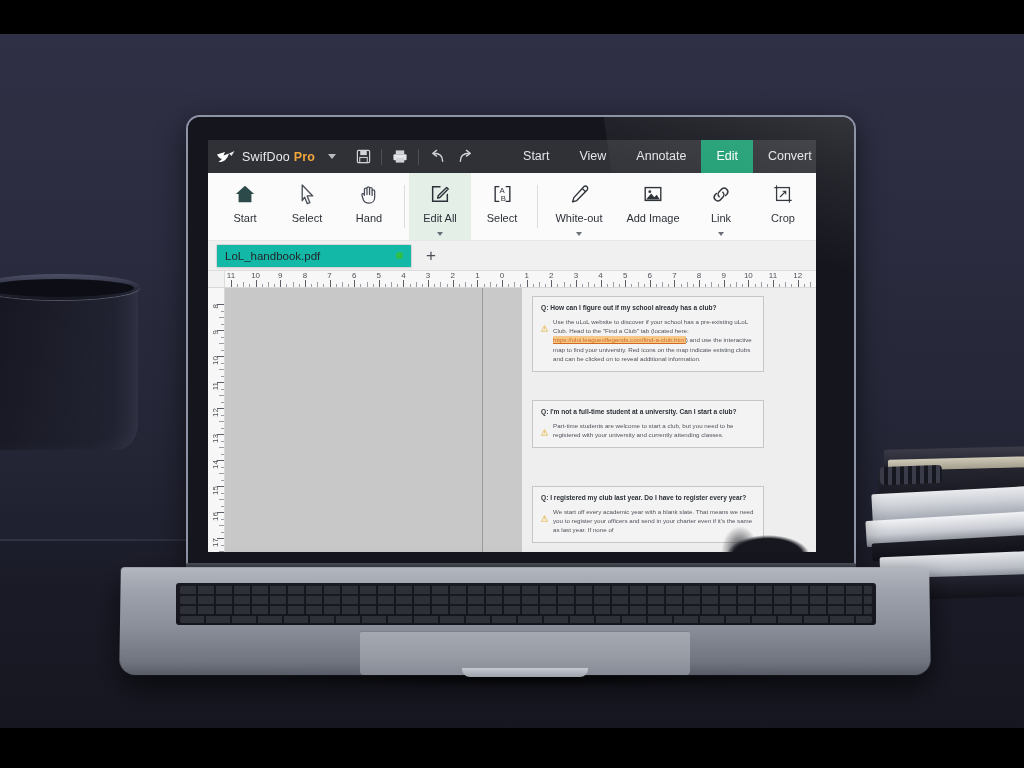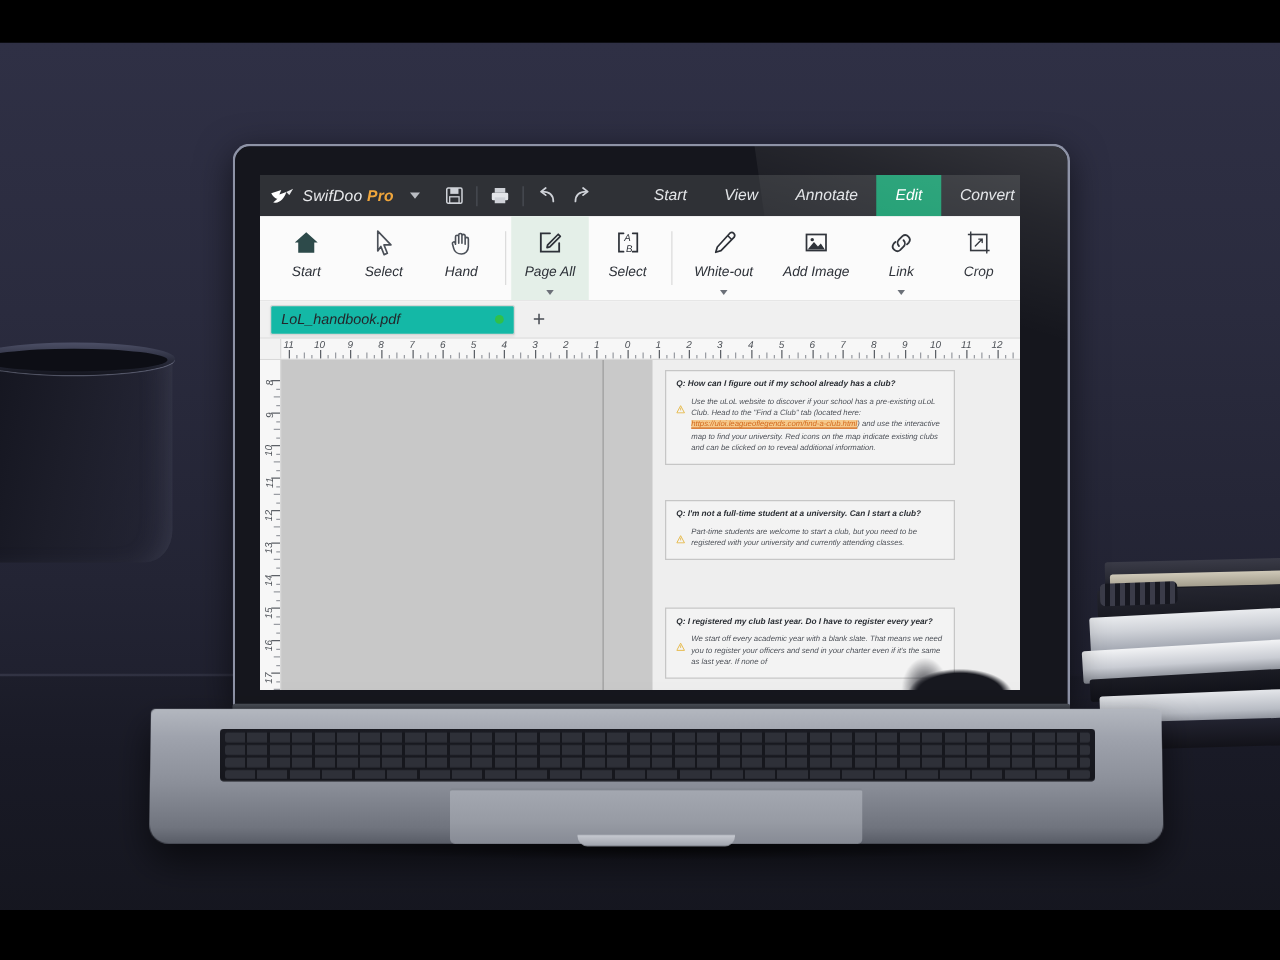--- a/index.html
+++ b/index.html
@@ -134,21 +134,20 @@
   #lid-inner {
     position: absolute; left: 0; top: 0; right: 0; bottom: 0;
     background: #15161d;
     border-radius: 11px 11px 2px 2px;
   }
   #screen {
     position: absolute; left: 20px; top: 23px;
     width: 608px; height: 412px;
     background: #fff;
     overflow: hidden;
-    font-style: italic;
   }
   
   #glare {
     position: absolute; left: 430px; top: -40px;
     width: 340px; height: 260px;
     background: linear-gradient(205deg, rgba(255,255,255,.22) 0%, rgba(255,255,255,.07) 38%, rgba(255,255,255,0) 62%);
     transform: rotate(-8deg);
     pointer-events: none; z-index: 30;
   }
   #screen-reflection {
@@ -475,21 +474,21 @@
                   <div class="ribbon-label">Hand</div>
                 </div>
                 <div class="ribbon-sep"></div>
                 <div class="ribbon-btn active">
                   <div class="ribbon-icon">
                     <svg width="22" height="22" viewBox="0 0 24 24">
                       <path d="M20 12.5V20H4V4h8" fill="none" stroke="#2d3138" stroke-width="1.6" stroke-linecap="round"></path>
                       <path d="M10 14l9.2-9.2 1.8 1.8L11.8 15.8 9.4 16.4Z" fill="none" stroke="#2d3138" stroke-width="1.5" stroke-linejoin="round"></path>
                     </svg>
                   </div>
-                  <div class="ribbon-label">Page All</div>
+                  <div class="ribbon-label">Edit All</div>
                   <div class="ribbon-caret"></div>
                 </div>
                 <div class="ribbon-btn">
                   <div class="ribbon-icon">
                     <svg width="23" height="22" viewBox="0 0 24 24">
                       <path d="M8 4H4v16h4" fill="none" stroke="#2d3138" stroke-width="1.5" stroke-linecap="round"></path>
                       <path d="M16 4h4v16h-4" fill="none" stroke="#2d3138" stroke-width="1.5" stroke-linecap="round"></path>
                       <text x="11.5" y="10.5" font-size="8.5" font-family="Liberation Sans, sans-serif" fill="#2d3138" text-anchor="middle">A</text>
                       <text x="13" y="20" font-size="8.5" font-family="Liberation Sans, sans-serif" fill="#2d3138" text-anchor="middle">B</text>
                     </svg>

